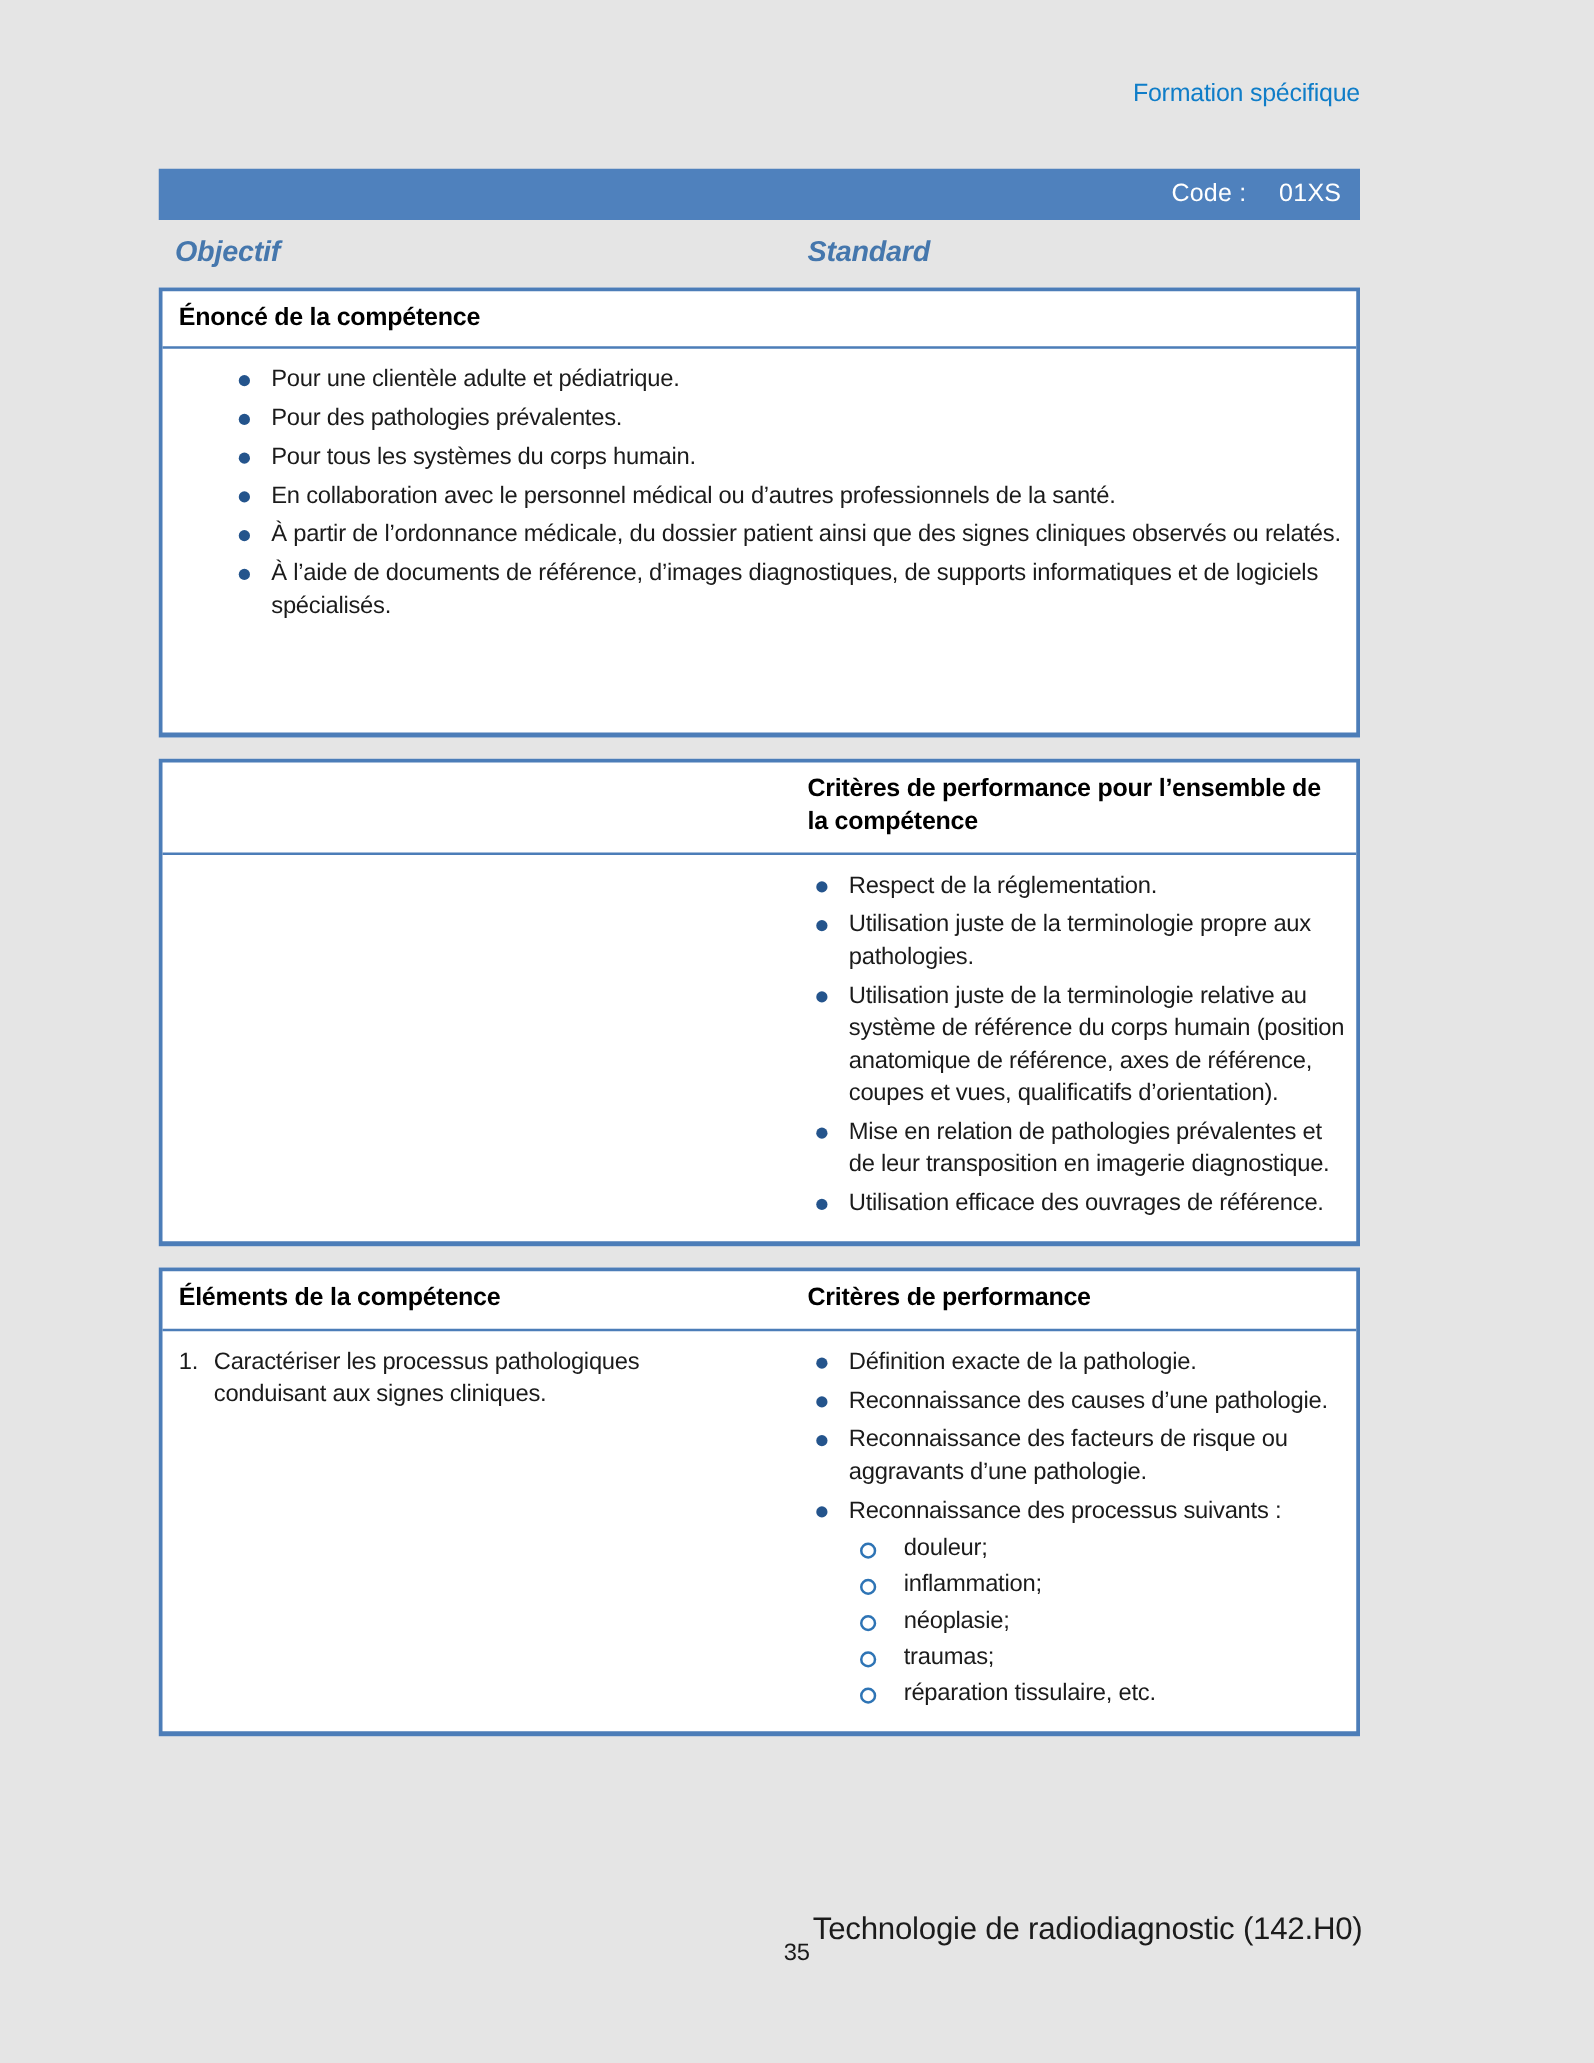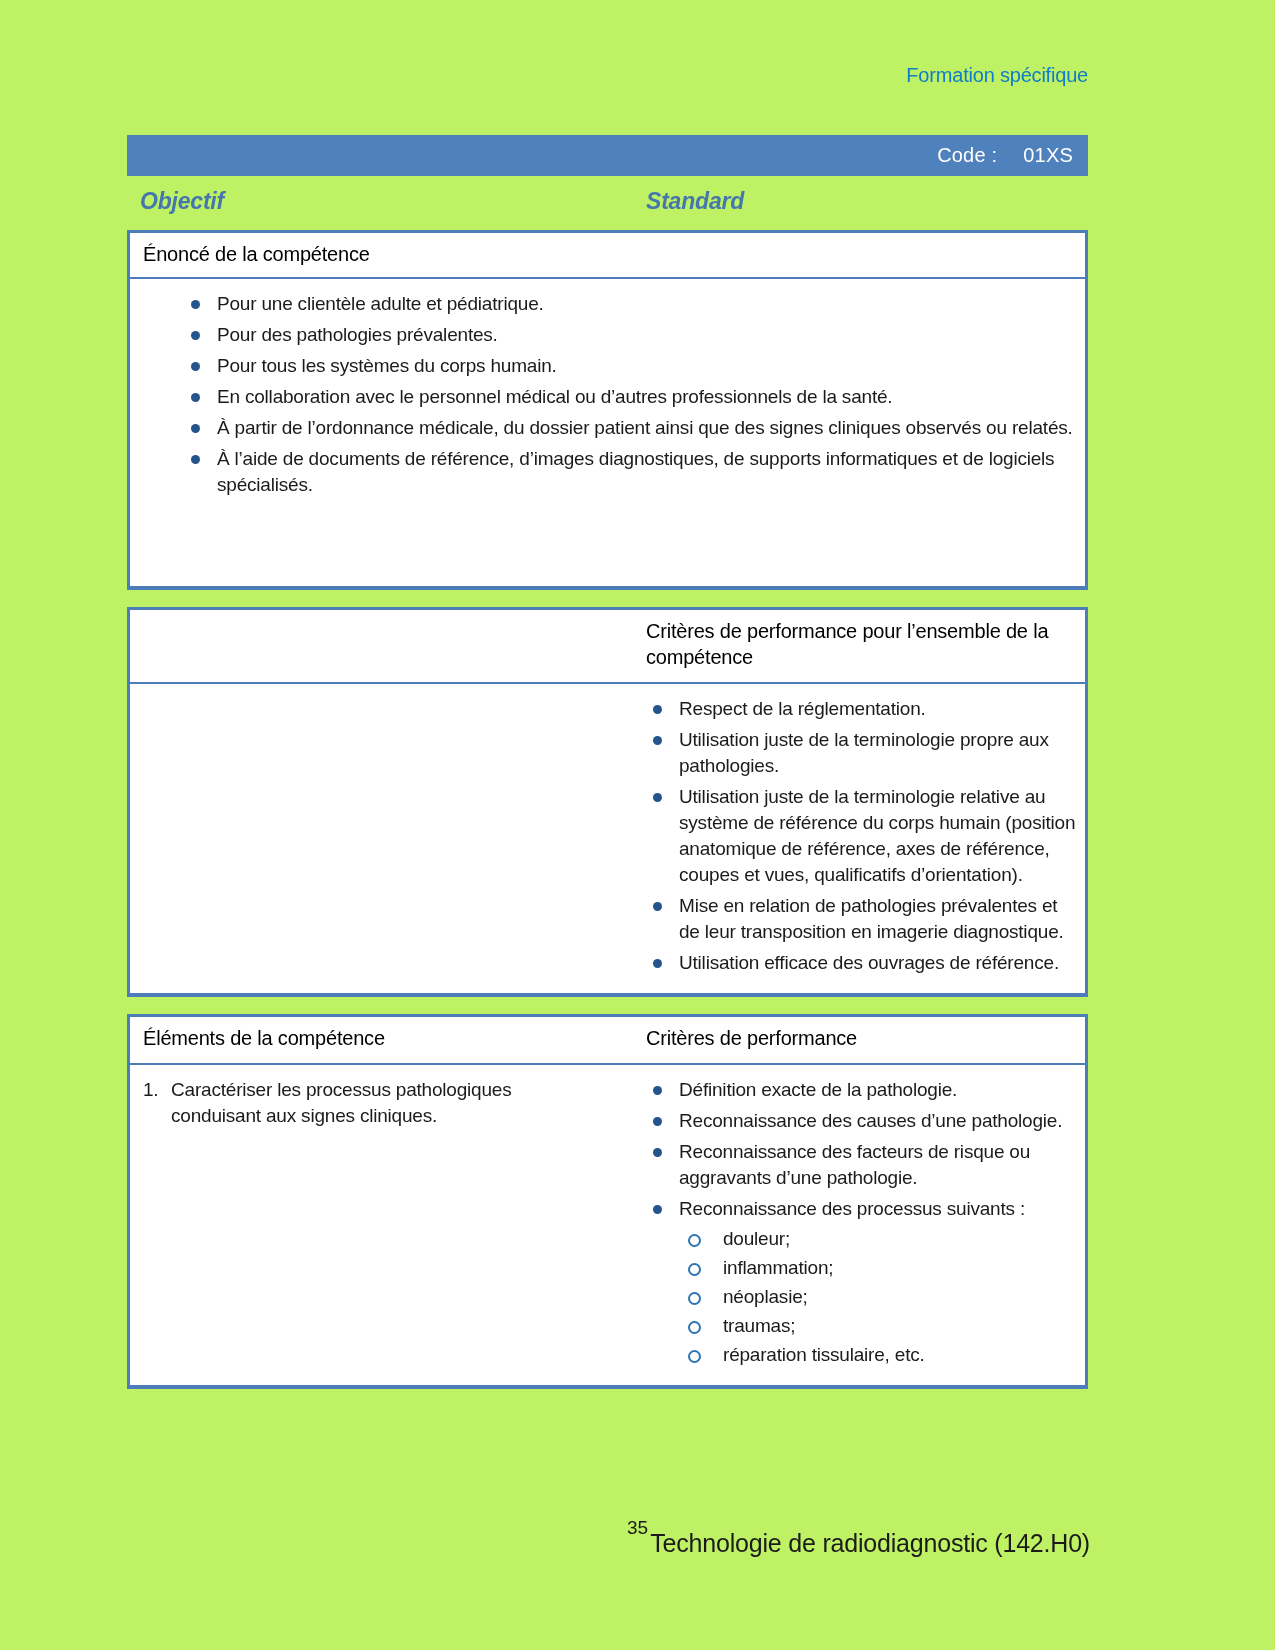--- a/index.html
+++ b/index.html
@@ -7,21 +7,21 @@
   body {
     font-family: "Liberation Sans", "DejaVu Sans", sans-serif;
     color: #1b1b1b;
     -webkit-font-smoothing: antialiased;
   }
   .page {
     position: relative;
     width: 1275px;
     height: 1650px;
     margin: 0 auto;
-    background: #bef264;
+    background: #e5e5e5;
     overflow: hidden;
   }
   .content {
     padding: 0 187px 0 127px; 
   }
 
   
   .eyebrow {
     padding-top: 63px;
     text-align: right;
@@ -78,21 +78,21 @@
     letter-spacing: -0.2px;
   }
   .cell-r {
     flex: 1;
     padding: 8px 8px 12px 54px;
     font-size: 19px;
     line-height: 26px;
     letter-spacing: -0.2px;
   }
   .th-text {
-    font-weight: normal;
+    font-weight: bold;
     font-size: 20px;
     color: #000000;
   }
   .t1-min { min-height: 360px; }
   .t2-min { min-height: 346px; }
   .t3-min { min-height: 338px; }
 
   
   ul.blist { list-style: none; margin: 4px 0 0 0; padding: 0; }
   ul.blist > li {
@@ -137,21 +137,21 @@
   .footer-program {
     position: absolute;
     top: 1529px;
     right: 185px;
     font-size: 25px;
     letter-spacing: -0.2px;
     color: #1b1b1b;
   }
   .footer-page {
     position: absolute;
-    top: 1517px;
+    top: 1552px;
     left: 0;
     width: 1275px;
     text-align: center;
     font-size: 19px;
     color: #1b1b1b;
   }
 </style>
 </head>
 <body>
 

